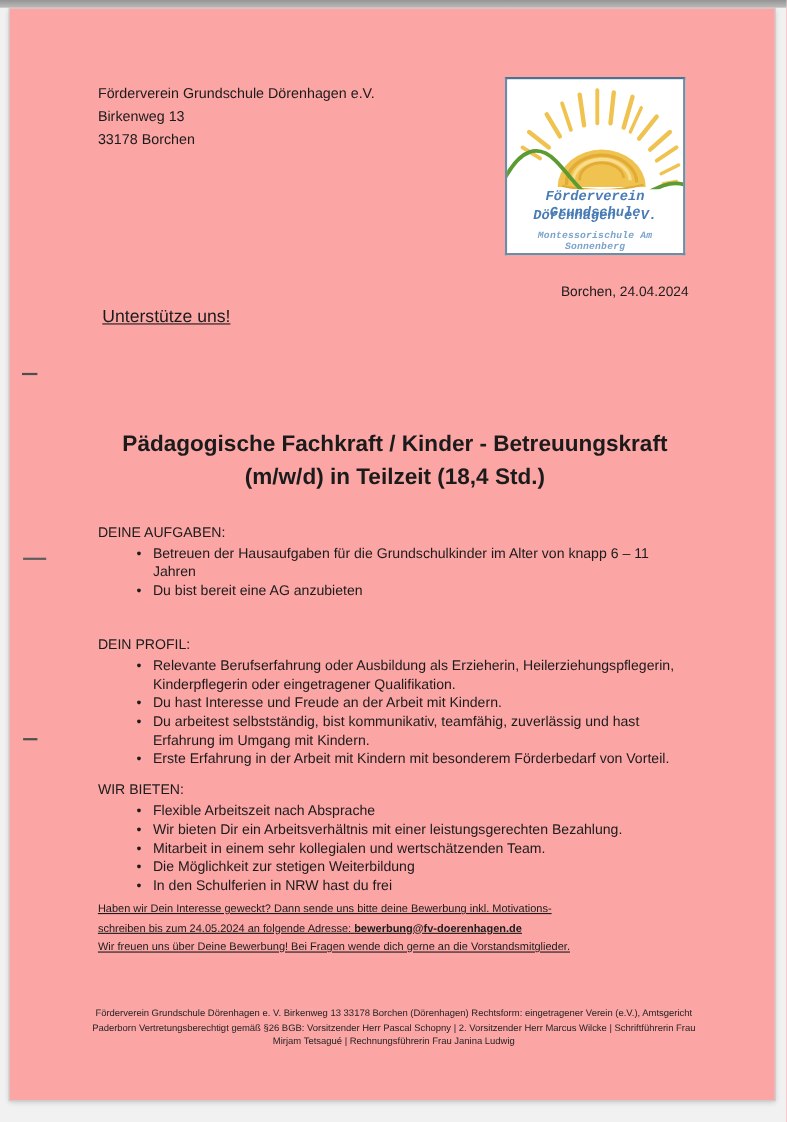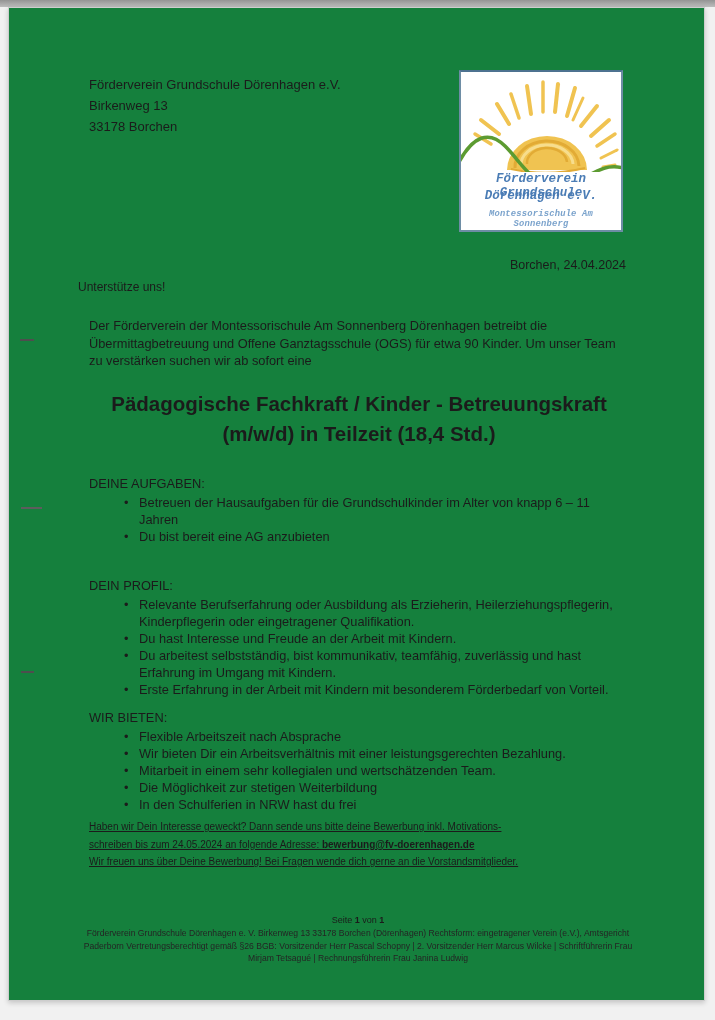--- a/index.html
+++ b/index.html
@@ -6,27 +6,27 @@
   body{
     width:715px;height:1020px;position:relative;
     background:#f1f1f1;
     font-family:"Liberation Sans",sans-serif;
     color:#1b1b1b;
     overflow:hidden;
   }
   .top-strip{position:absolute;top:0;left:0;width:715px;height:7px;
     background:linear-gradient(to bottom,#949494,#bdbdbd);}
   .page{position:absolute;top:7px;left:8px;width:697px;height:994px;
-    background:#15803d;border:1px solid #cdcdcd;box-sizing:border-box;
+    background:#fca5a5;border:1px solid #cdcdcd;box-sizing:border-box;
     box-shadow:0 2px 5px rgba(0,0,0,.18);}
   .abs{position:absolute;}
 
   .sender{top:66px;left:80px;font-size:13px;line-height:21px;white-space:pre-line;}
   .date{top:250px;left:80px;width:537px;text-align:right;font-size:12.5px;}
-  .salutation{top:272px;left:69px;font-size:12px;}
+  .salutation{top:272px;left:84px;font-size:16px;text-decoration:underline;}
   .intro{top:309px;left:80px;width:540px;font-size:12.8px;line-height:17.5px;}
   .job-title{top:381px;left:80px;width:540px;text-align:center;
     font-weight:bold;font-size:20.5px;line-height:30px;}
 
   .section{left:80px;width:545px;}
   .sec-a{top:467px}.sec-b{top:569px}.sec-c{top:701px}
   .sec-header{font-size:12.8px;line-height:17px;}
   .section ul{margin:2px 0 0 33px;padding:0;list-style:none;
     font-size:12.8px;line-height:17px;width:500px;}
   .section li{position:relative;padding-left:17px;margin:0;}
@@ -95,21 +95,20 @@
     </svg>
     <div class="logo-text logo-l1">Förderverein Grundschule</div>
     <div class="logo-text logo-l2">Dörenhagen e.V.</div>
     <div class="logo-text logo-l3">Montessorischule Am Sonnenberg</div>
   </div>
 
   <div class="abs date">Borchen, 24.04.2024</div>
 
   <div class="abs salutation">Unterstütze uns!</div>
 
-  <div class="abs intro">Der Förderverein der Montessorischule Am Sonnenberg Dörenhagen betreibt die Übermittagbetreuung und Offene Ganztagsschule (OGS) für etwa 90 Kinder. Um unser Team zu verstärken suchen wir ab sofort eine</div>
 
   <div class="abs job-title">
     <div>Pädagogische Fachkraft / Kinder - Betreuungskraft</div>
     <div>(m/w/d) in Teilzeit (18,4 Std.)</div>
   </div>
 
   <div class="abs section sec-a">
     <div class="sec-header">DEINE AUFGABEN:</div>
     <ul>
       <li>Betreuen der Hausaufgaben für die Grundschulkinder im Alter von knapp 6 – 11 Jahren</li>
@@ -138,21 +137,20 @@
     </ul>
   </div>
 
   <div class="abs closing">
     <div>Haben wir Dein Interesse geweckt? Dann sende uns bitte deine Bewerbung inkl. Motivations-</div>
     <div><span>schreiben bis zum 24.05.2024 an folgende Adresse: </span><span class="email">bewerbung@fv-doerenhagen.de</span></div>
     <div>Wir freuen uns über Deine Bewerbung! Bei Fragen wende dich gerne an die Vorstandsmitglieder.</div>
   </div>
 
   <div class="abs footer">
-    <div class="page-line"><span>Seite </span><b>1</b><span> von </span><b>1</b></div>
     <div class="legal">Förderverein Grundschule Dörenhagen e. V. Birkenweg 13 33178 Borchen (Dörenhagen) Rechtsform: eingetragener Verein (e.V.), Amtsgericht Paderborn Vertretungsberechtigt gemäß §26 BGB: Vorsitzender Herr Pascal Schopny | 2. Vorsitzender Herr Marcus Wilcke | Schriftführerin Frau Mirjam Tetsagué | Rechnungsführerin Frau Janina Ludwig</div>
   </div>
 
   <div class="mark mark1"></div>
   <div class="mark mark2"></div>
   <div class="mark mark3"></div>
 
 </div>
 
 </body></html>

